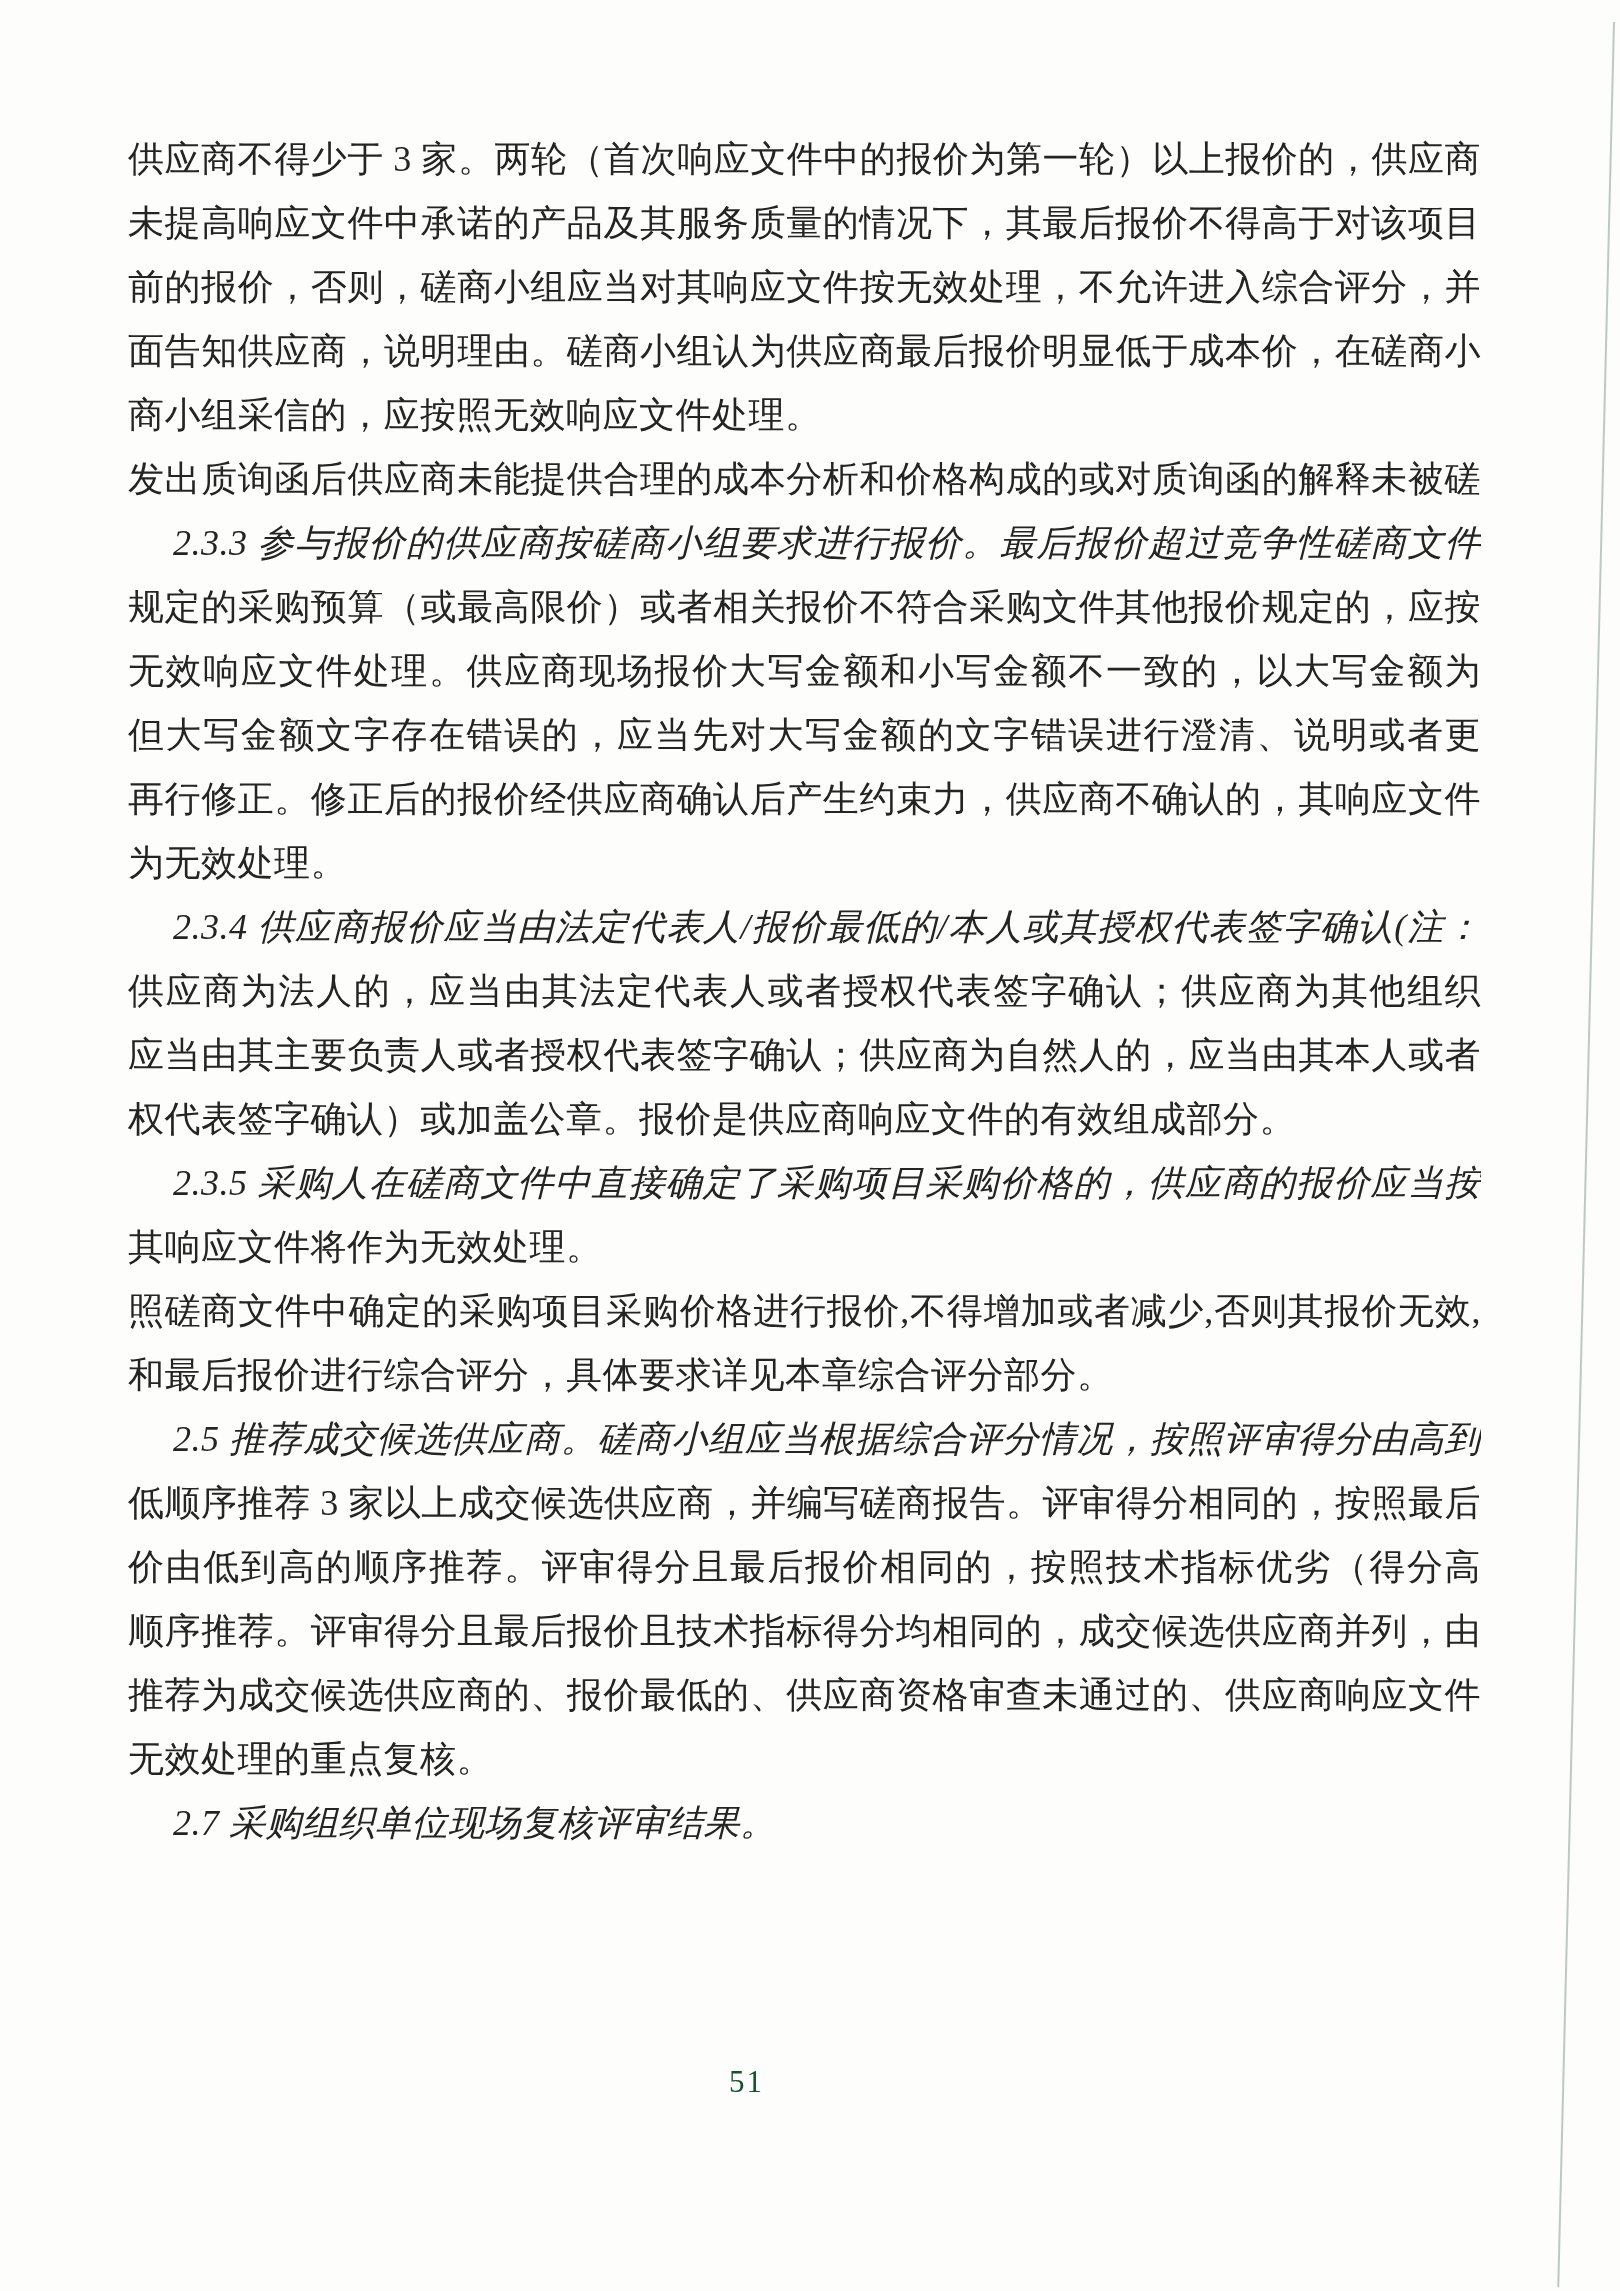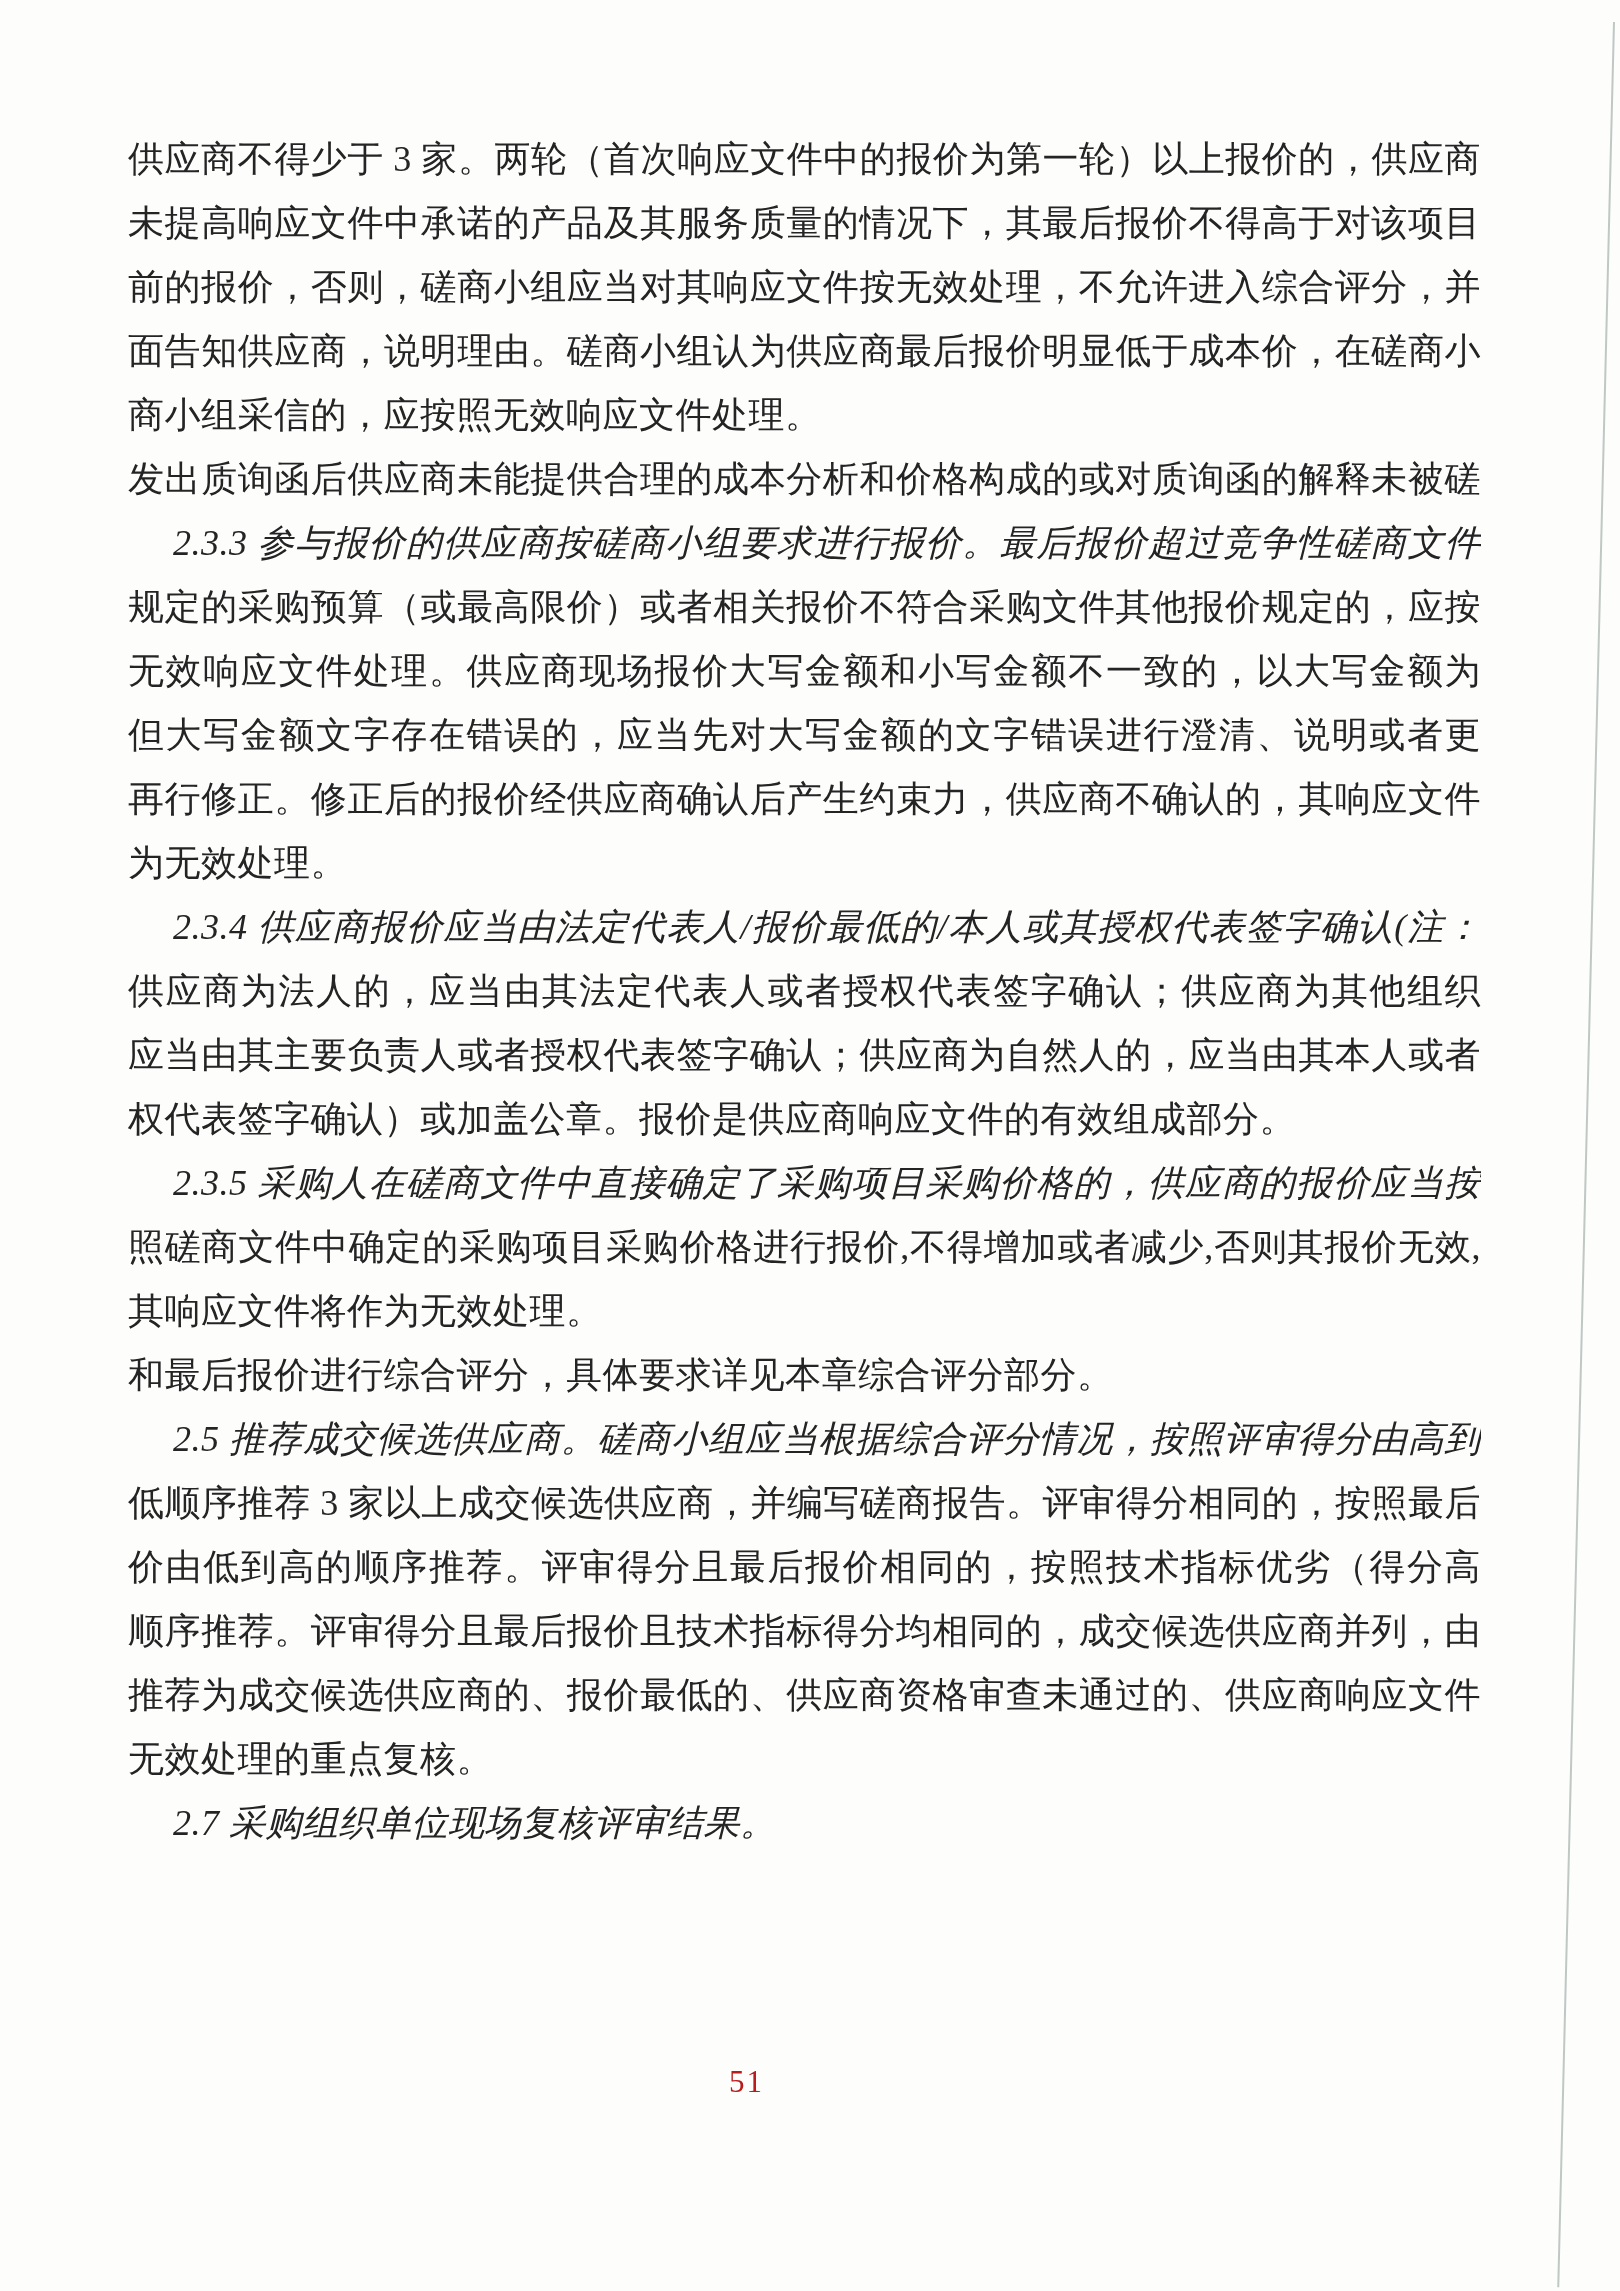--- a/index.html
+++ b/index.html
@@ -31,21 +31,21 @@
     white-space: normal;
     text-align: justify;
     text-align-last: justify;
     overflow: hidden;
   }
   .line.indent { padding-left: 45px; font-style: italic; }
   .pagenum {
     position: absolute;
     left: 729px; top: 2064px;
     font-size: 31px;
-    color: #b91c1c;
+    color: #14532d;
     letter-spacing: 2px;
   }
   .scan-edge {
     position: absolute;
     left: 1613px; top: 21.6px;
     width: 2px; height: 2266px;
     background: #b4beba;
     transform: rotate(1.41deg);
     transform-origin: top center;
     opacity: 0.85;
@@ -66,22 +66,22 @@
       <div class="line just">规定的采购预算（或最高限价）或者相关报价不符合采购文件其他报价规定的，应按照</div>
       <div class="line just">无效响应文件处理。供应商现场报价大写金额和小写金额不一致的，以大写金额为准，</div>
       <div class="line just">但大写金额文字存在错误的，应当先对大写金额的文字错误进行澄清、说明或者更正，</div>
       <div class="line just">再行修正。修正后的报价经供应商确认后产生约束力，供应商不确认的，其响应文件作</div>
       <div class="line">为无效处理。</div>
       <div class="line indent just">2.3.4 供应商报价应当由法定代表人/报价最低的/本人或其授权代表签字确认(注：</div>
       <div class="line just">供应商为法人的，应当由其法定代表人或者授权代表签字确认；供应商为其他组织的，</div>
       <div class="line just">应当由其主要负责人或者授权代表签字确认；供应商为自然人的，应当由其本人或者授</div>
       <div class="line">权代表签字确认）或加盖公章。报价是供应商响应文件的有效组成部分。</div>
       <div class="line indent just">2.3.5 采购人在磋商文件中直接确定了采购项目采购价格的，供应商的报价应当按</div>
+      <div class="line">其响应文件将作为无效处理。</div>
       <div class="line just">照磋商文件中确定的采购项目采购价格进行报价,不得增加或者减少,否则其报价无效,</div>
-      <div class="line">其响应文件将作为无效处理。</div>
       <div class="line">和最后报价进行综合评分，具体要求详见本章综合评分部分。</div>
       <div class="line indent just">2.5 推荐成交候选供应商。磋商小组应当根据综合评分情况，按照评审得分由高到</div>
       <div class="line just">低顺序推荐 3 家以上成交候选供应商，并编写磋商报告。评审得分相同的，按照最后报</div>
       <div class="line just">价由低到高的顺序推荐。评审得分且最后报价相同的，按照技术指标优劣（得分高低）</div>
       <div class="line just">顺序推荐。评审得分且最后报价且技术指标得分均相同的，成交候选供应商并列，由采</div>
       <div class="line just">推荐为成交候选供应商的、报价最低的、供应商资格审查未通过的、供应商响应文件作</div>
       <div class="line">无效处理的重点复核。</div>
       <div class="line indent">2.7 采购组织单位现场复核评审结果。</div>
     </div>
   <div class="pagenum">51</div>

